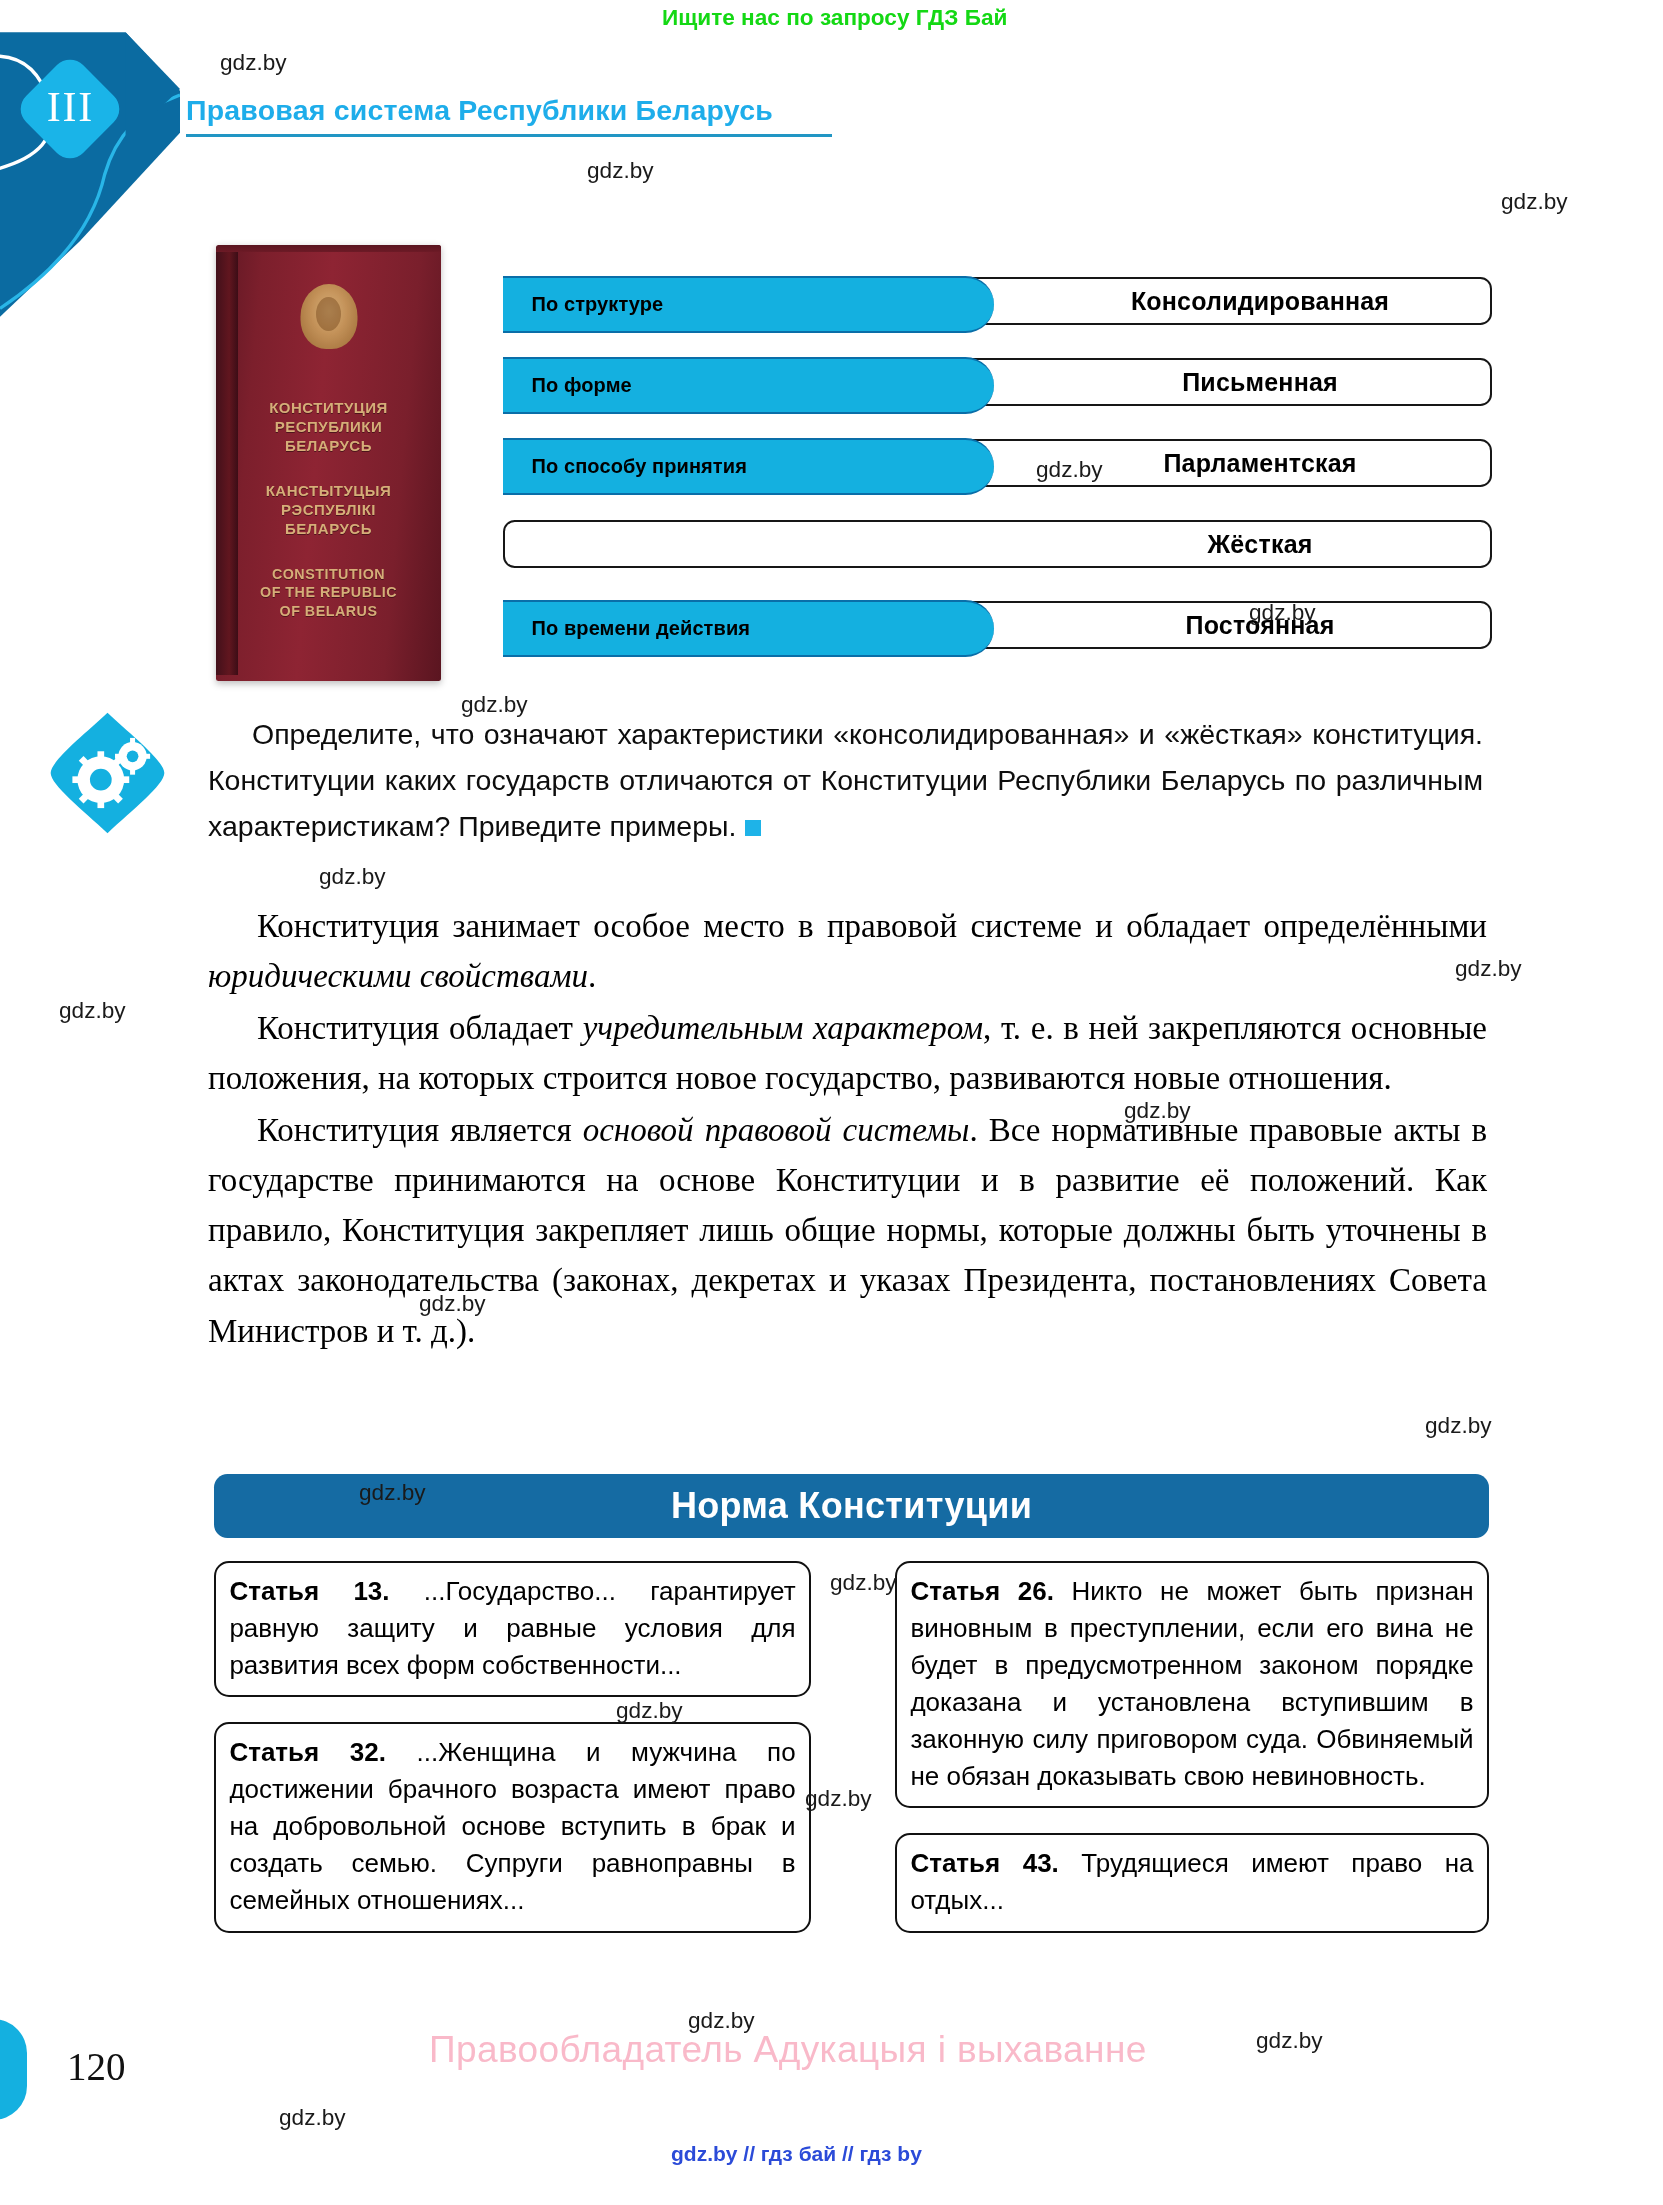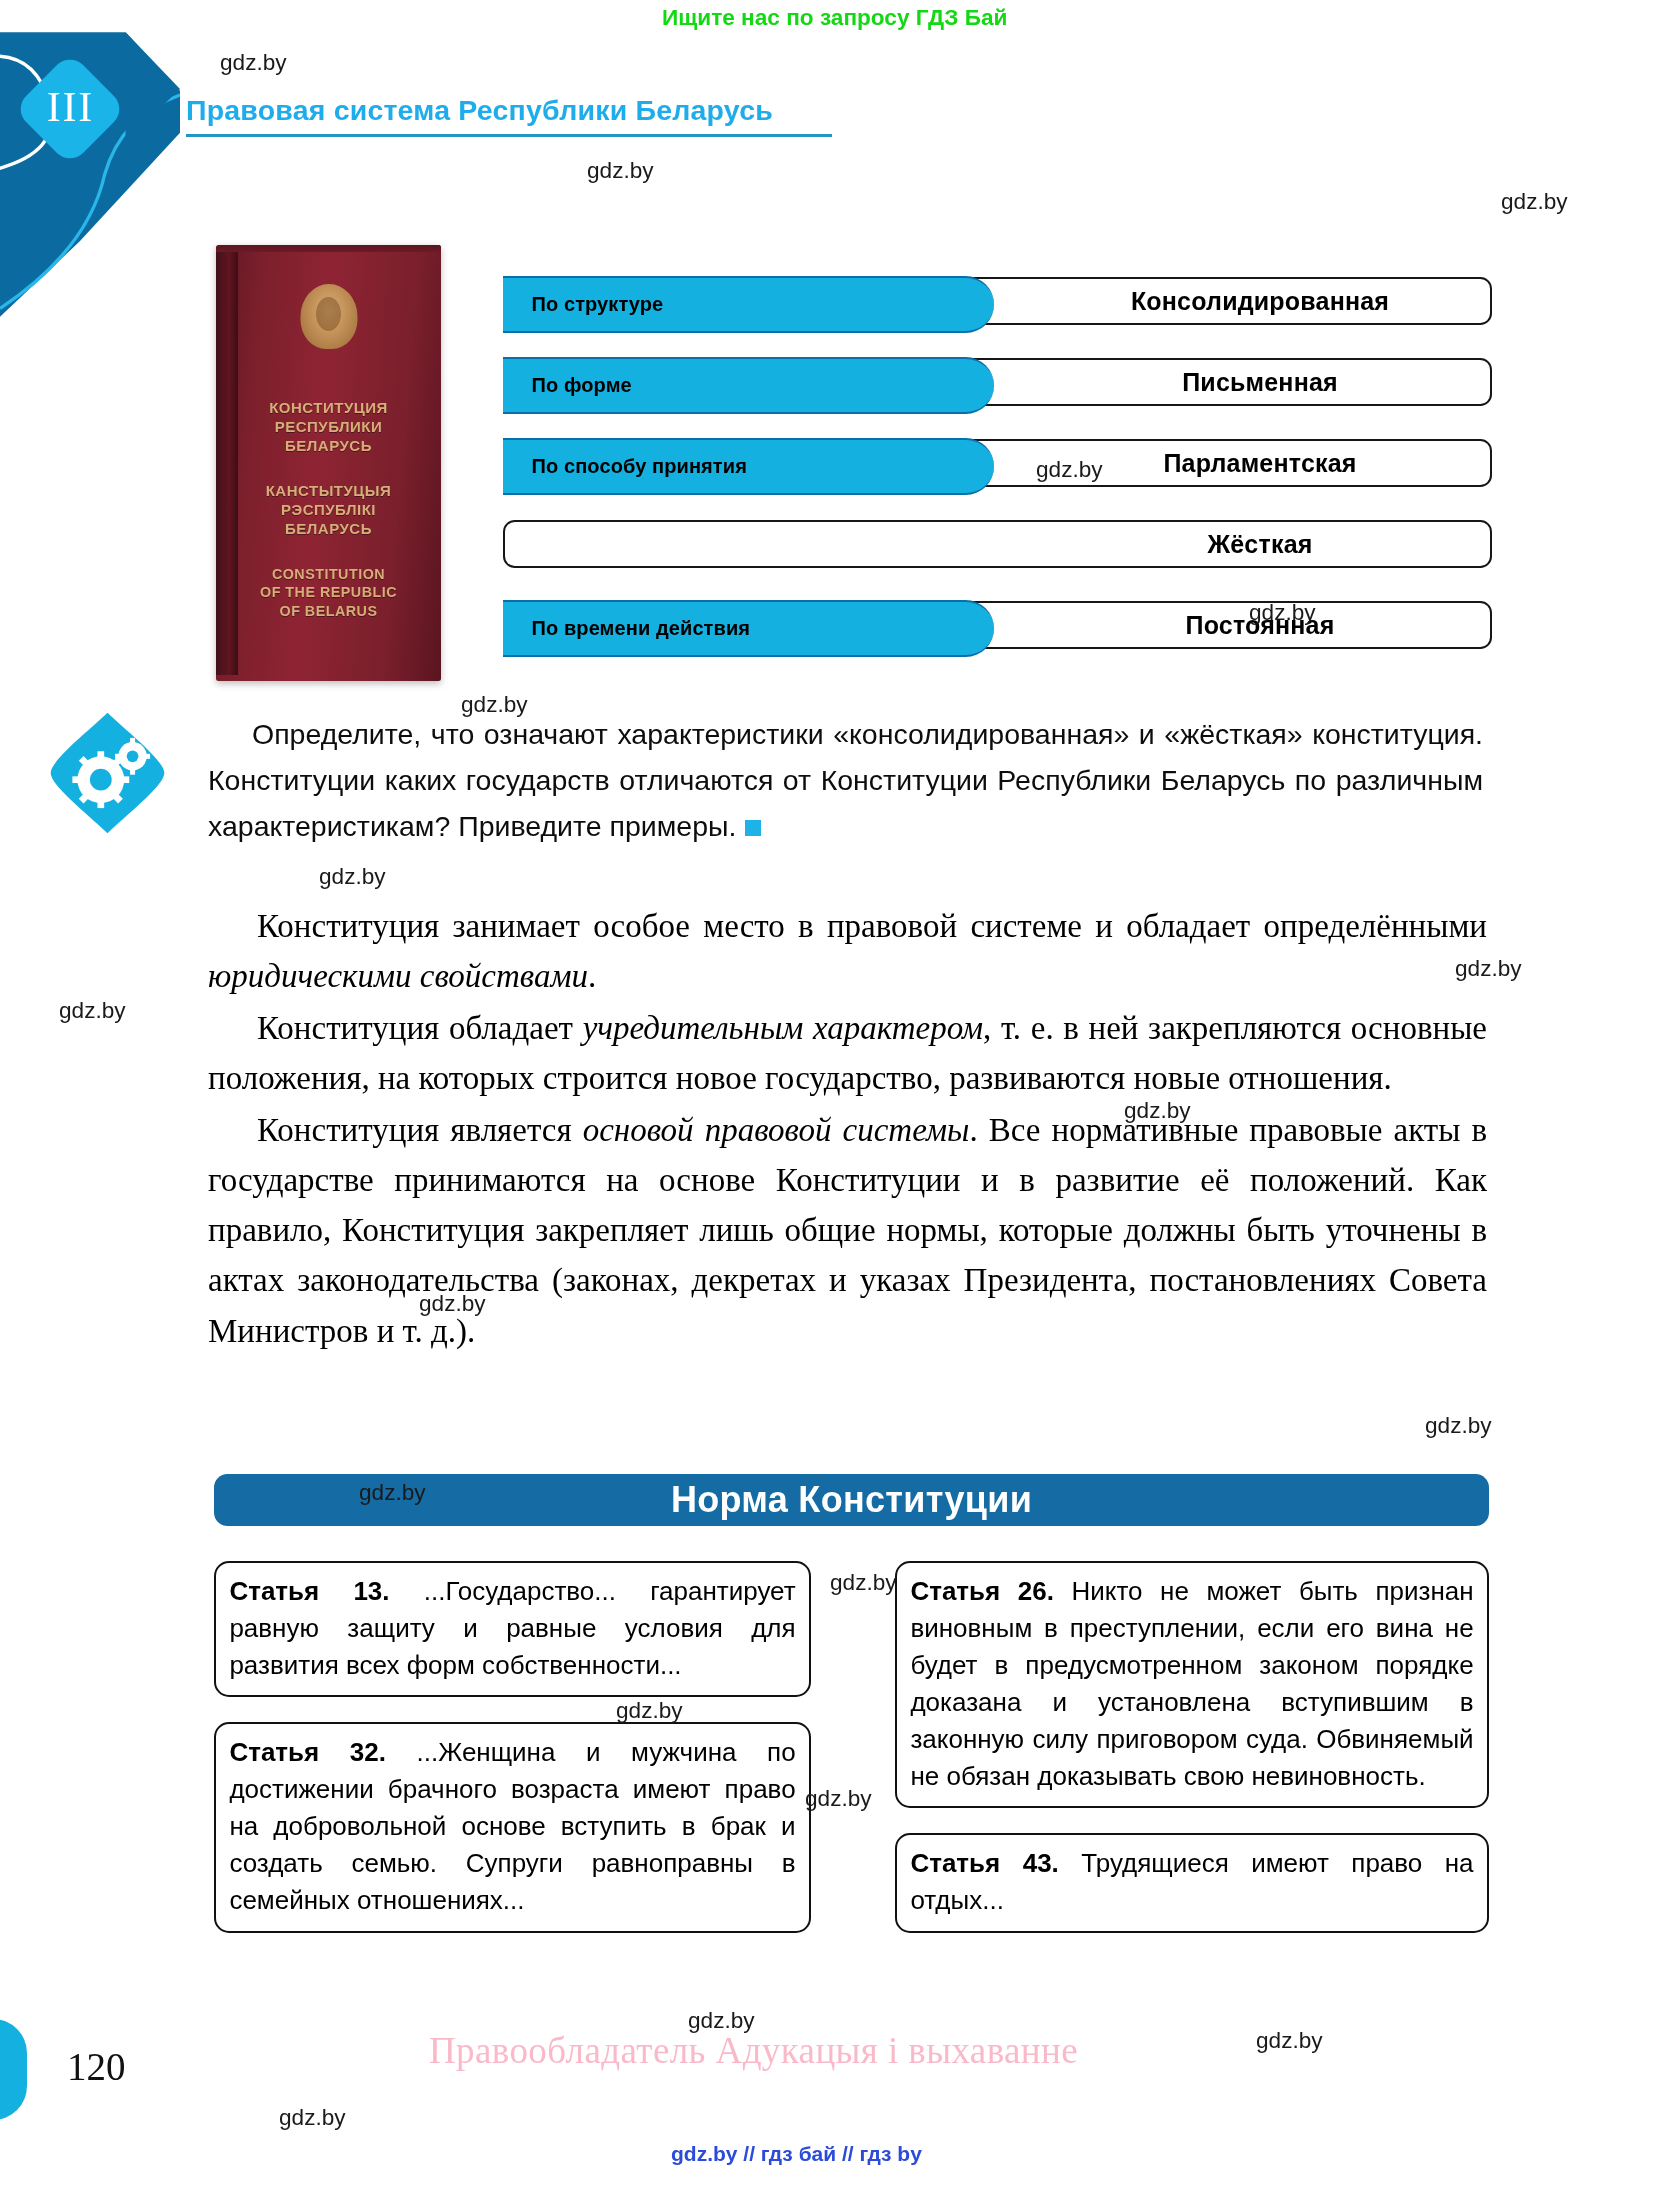--- a/index.html
+++ b/index.html
@@ -27,21 +27,21 @@
   }
   .wm-top {
     color: #14d814;
     font-weight: bold;
     font-size: 22.6px;
   }
   .wm-pink {
     color: #f9b9c9;
     font-size: 37px;
     letter-spacing: 0.4px;
-    font-family: Liberation Serif, serif;
+    font-family: Liberation Sans, sans-serif;
   }
   .wm-blue {
     color: #2b4bd8;
     font-size: 21px;
     font-weight: bold;
   }
 
   
   .corner-deco {
     position: absolute;
@@ -249,21 +249,21 @@
     text-align: justify;
     text-indent: 49px;
     font-stretch: condensed;
   }
   .body-text i { font-style: italic; }
 
   
   .norma-header {
     position: absolute;
     left: 214px; top: 1474px;
-    width: 1275px; height: 52px;
+    width: 1275px; height: 64px;
     background: #156ba3;
     border-radius: 13.4px;
     display: flex;
     align-items: center;
     justify-content: center;
     z-index: 9;
   }
   .norma-header span {
     color: #ffffff;
     font-size: 36px;

